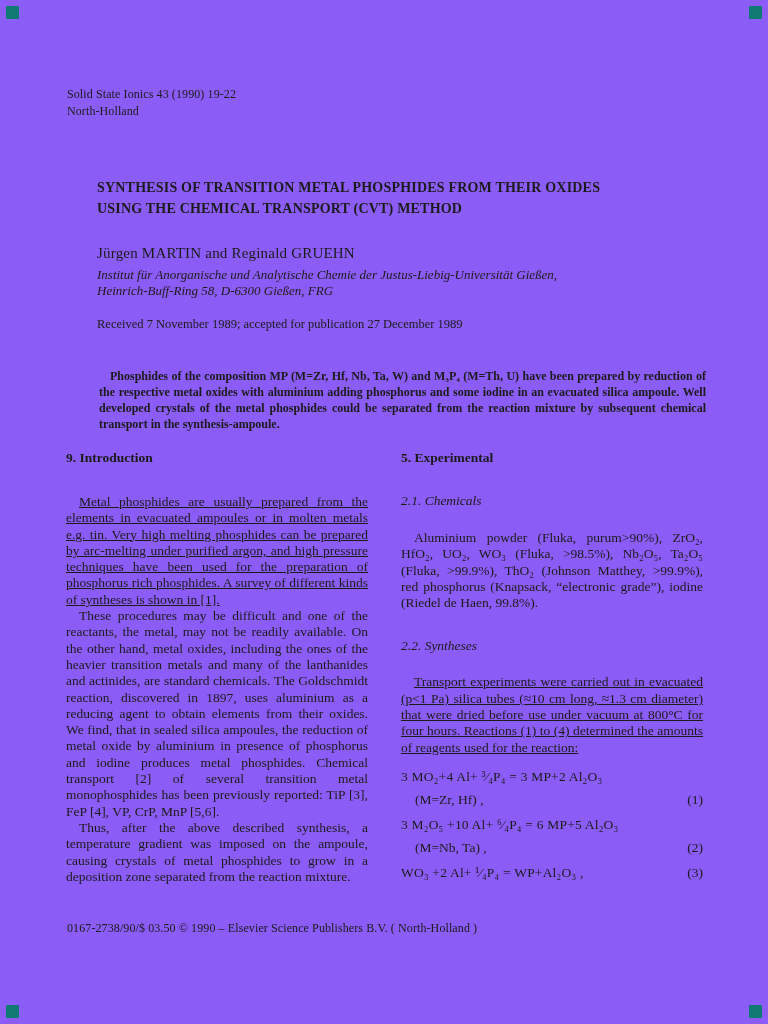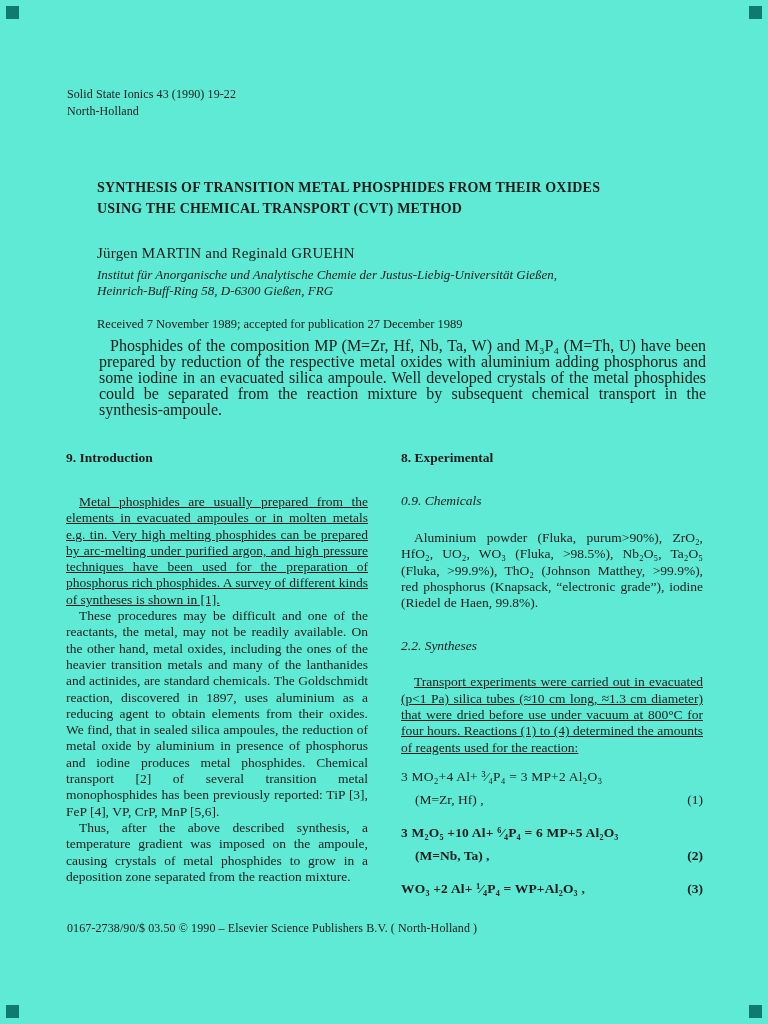--- a/index.html
+++ b/index.html
@@ -61,26 +61,27 @@
   }
   .received {
     position: absolute;
     left: 97px;
     top: 317px;
     font-size: 12.5px;
   }
   .abstract {
     position: absolute;
     left: 99px;
-    top: 338px;
+    top: 368px;
     width: 607px;
-    font-size: 16px;
+    font-size: 12px;
     line-height: 16px;
     text-align: justify;
     text-indent: 11px;
+    font-weight: bold;
   }
   .col {
     position: absolute;
     top: 449px;
     width: 302px;
     font-size: 13.5px;
     line-height: 16.3px;
   }
   .col-left  { left: 66px; }
   .col-right { left: 401px; }
@@ -100,21 +101,21 @@
   .col p {
     margin: 0;
     text-align: justify;
     text-indent: 13px;
   }
   .col p.first-after-heading { margin-top: 28px; text-decoration: underline; }
   .col-right p.chem-para { margin-top: 21px; }
   .col-right p.syn-para  { margin-top: 20px; text-decoration: underline; }
   .equations { margin-top: 11px; }
   .eq { margin-top: 12px; }
-  .eq + .eq { margin-top: 16px; font-weight: bold; }
+  .eq + .eq { margin-top: 8px; }
   .eq-formula {
     line-height: 18px;
     letter-spacing: 0.2px;
   }
   .eq-row {
     display: flex;
     justify-content: space-between;
     line-height: 16px;
     margin-top: 6px;
   }
@@ -125,21 +126,21 @@
     position: absolute;
     left: 67px;
     top: 921px;
     font-size: 12px;
     letter-spacing: 0.1px;
   }
 </style>
 </head>
 <body>
 
-<div class="page" style="background: #5eead4; color: rgb(27, 27, 27);">
+<div class="page" style="background: #8b5cf6; color: rgb(27, 27, 27);">
 
   <div class="corner-marker tl" style="background: rgb(15, 122, 112);"></div>
   <div class="corner-marker tr" style="background: rgb(15, 122, 112);"></div>
   <div class="corner-marker bl" style="background: rgb(15, 122, 112);"></div>
   <div class="corner-marker br" style="background: rgb(15, 122, 112);"></div>
 
   <div class="journal-head">
     <div>Solid State Ionics 43 (1990) 19-22</div>
     <div>North-Holland</div>
   </div>
@@ -161,22 +162,22 @@
   <div class="abstract">Phosphides of the composition MP (M=Zr, Hf, Nb, Ta, W) and M₃P₄ (M=Th, U) have been prepared by reduction of the respective metal oxides with aluminium adding phosphorus and some iodine in an evacuated silica ampoule. Well developed crystals of the metal phosphides could be separated from the reaction mixture by subsequent chemical transport in the synthesis-ampoule.</div>
 
   <div class="col col-left">
     <h2 class="sec-heading">9. Introduction</h2>
     <p class="first-after-heading">Metal phosphides are usually prepared from the elements in evacuated ampoules or in molten metals e.g. tin. Very high melting phosphides can be prepared by arc-melting under purified argon, and high pressure techniques have been used for the preparation of phosphorus rich phosphides. A survey of different kinds of syntheses is shown in [1].</p>
     <p>These procedures may be difficult and one of the reactants, the metal, may not be readily available. On the other hand, metal oxides, including the ones of the heavier transition metals and many of the lanthanides and actinides, are standard chemicals. The Goldschmidt reaction, discovered in 1897, uses aluminium as a reducing agent to obtain elements from their oxides. We find, that in sealed silica ampoules, the reduction of metal oxide by aluminium in presence of phosphorus and iodine produces metal phosphides. Chemical transport [2] of several transition metal monophosphides has been previously reported: TiP [3], FeP [4], VP, CrP, MnP [5,6].</p>
     <p>Thus, after the above described synthesis, a temperature gradient was imposed on the ampoule, causing crystals of metal phosphides to grow in a deposition zone separated from the reaction mixture.</p>
   </div>
 
   <div class="col col-right">
-    <h2 class="sec-heading">8. Experimental</h2>
-    <h3 class="subsec-heading">0.9. Chemicals</h3>
+    <h2 class="sec-heading">5. Experimental</h2>
+    <h3 class="subsec-heading">2.1. Chemicals</h3>
     <p class="chem-para">Aluminium powder (Fluka, purum&gt;90%), ZrO₂, HfO₂, UO₂, WO₃ (Fluka, &gt;98.5%), Nb₂O₅, Ta₂O₅ (Fluka, &gt;99.9%), ThO₂ (Johnson Matthey, &gt;99.9%), red phosphorus (Knapsack, “electronic grade”), iodine (Riedel de Haen, 99.8%).</p>
     <h3 class="subsec-heading">2.2. Syntheses</h3>
     <p class="syn-para">Transport experiments were carried out in evacuated (p&lt;1 Pa) silica tubes (≈10 cm long, ≈1.3 cm diameter) that were dried before use under vacuum at 800°C for four hours. Reactions (1) to (4) determined the amounts of reagents used for the reaction:</p>
 
     <div class="equations">
       <div class="eq">
         <div class="eq-formula">3 MO₂+4 Al+ ³⁄₄P₄ = 3 MP+2 Al₂O₃</div>
         <div class="eq-row">
           <span class="eq-cond">(M=Zr, Hf) ,</span>
           <span class="eq-num">(1)</span>

